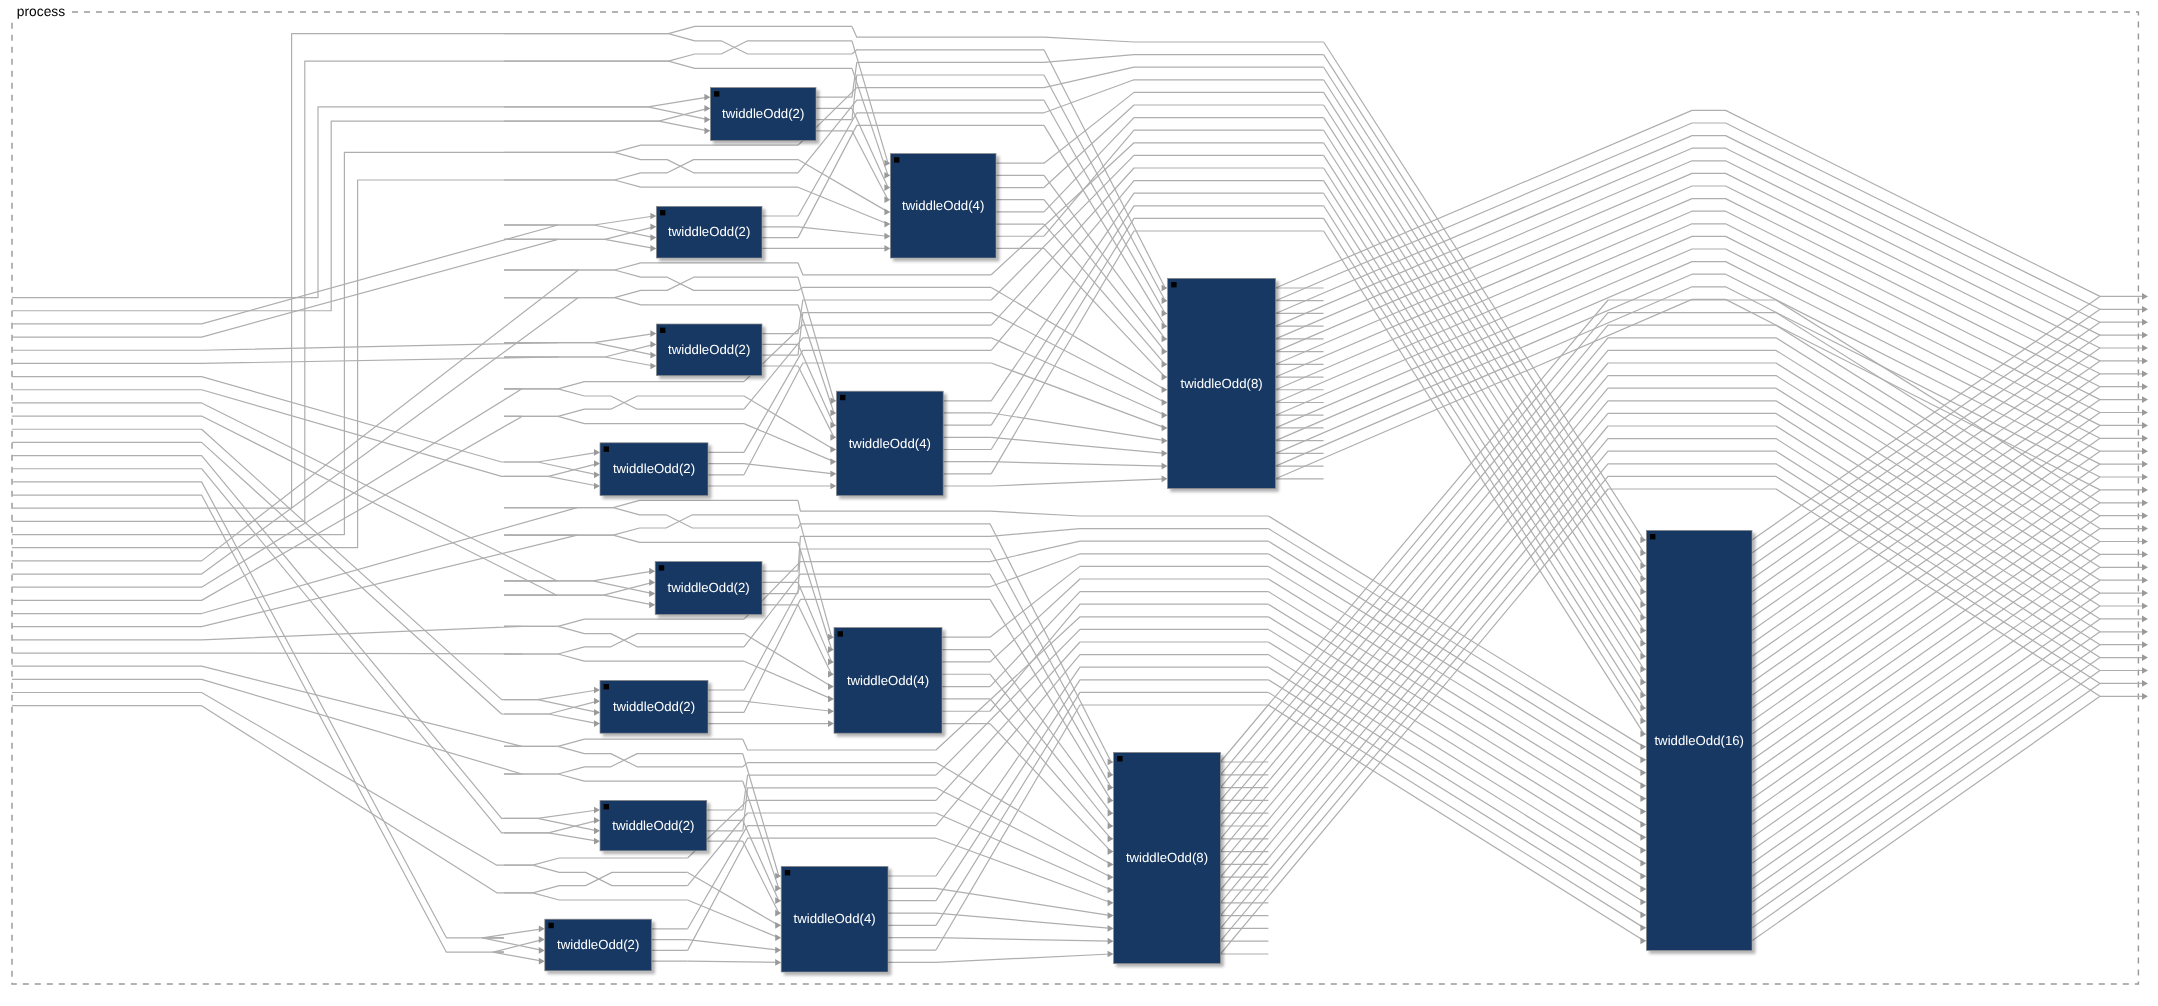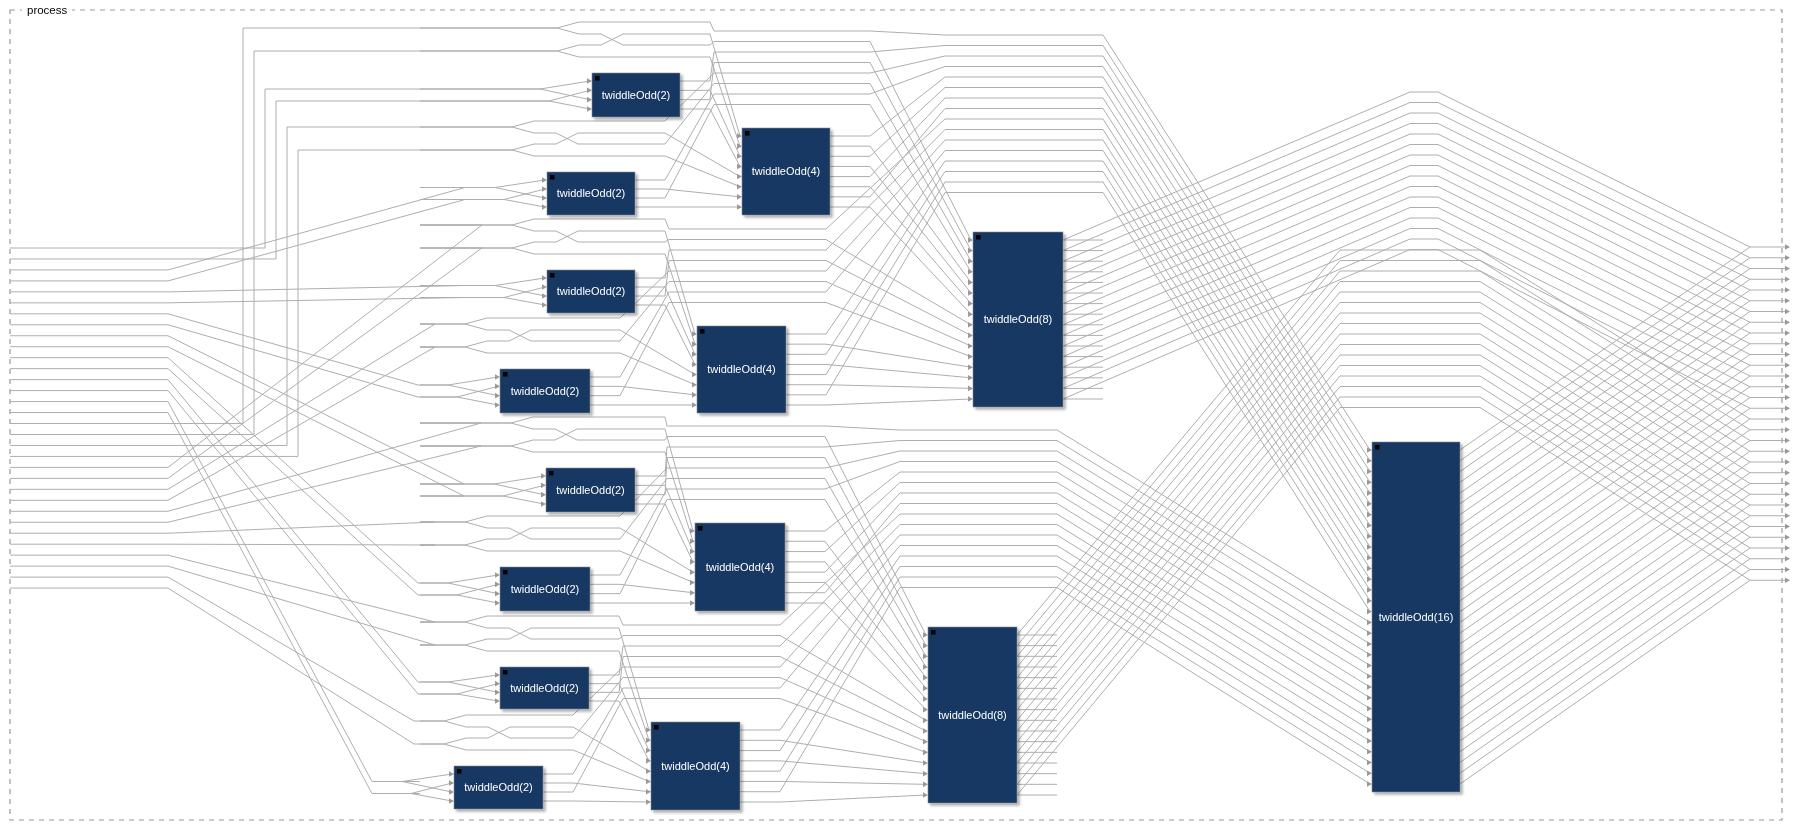--- a/index.html
+++ b/index.html
@@ -1,19 +1,19 @@
 <!DOCTYPE html>
 <html><head>
 <meta charset="utf-8">
 <style>
   html,body{margin:0;padding:0;background:#ffffff;font-family:"Liberation Sans",sans-serif;}
   #stage{position:relative;width:1798px;height:838px;background:#ffffff;overflow:hidden;}
   #dg{position:absolute;left:0;top:0;}
   .process-label{
-    position:absolute;left:22px;top:3px;background:#ffffff;padding:0 5px;
+    position:absolute;left:9px;top:3px;background:#ffffff;padding:0 5px;
     font-size:11.5px;color:#000;z-index:3;line-height:14px;
   }
   .wire{fill:none;stroke:#aeaeae;stroke-width:1;stroke-linejoin:round;}
   .node-label{font-size:11px;fill:#ffffff;text-anchor:middle;font-family:"Liberation Sans",sans-serif;}
 </style>
 </head>
 <body>
 
 <div id="stage">
   <span class="process-label">process</span>

